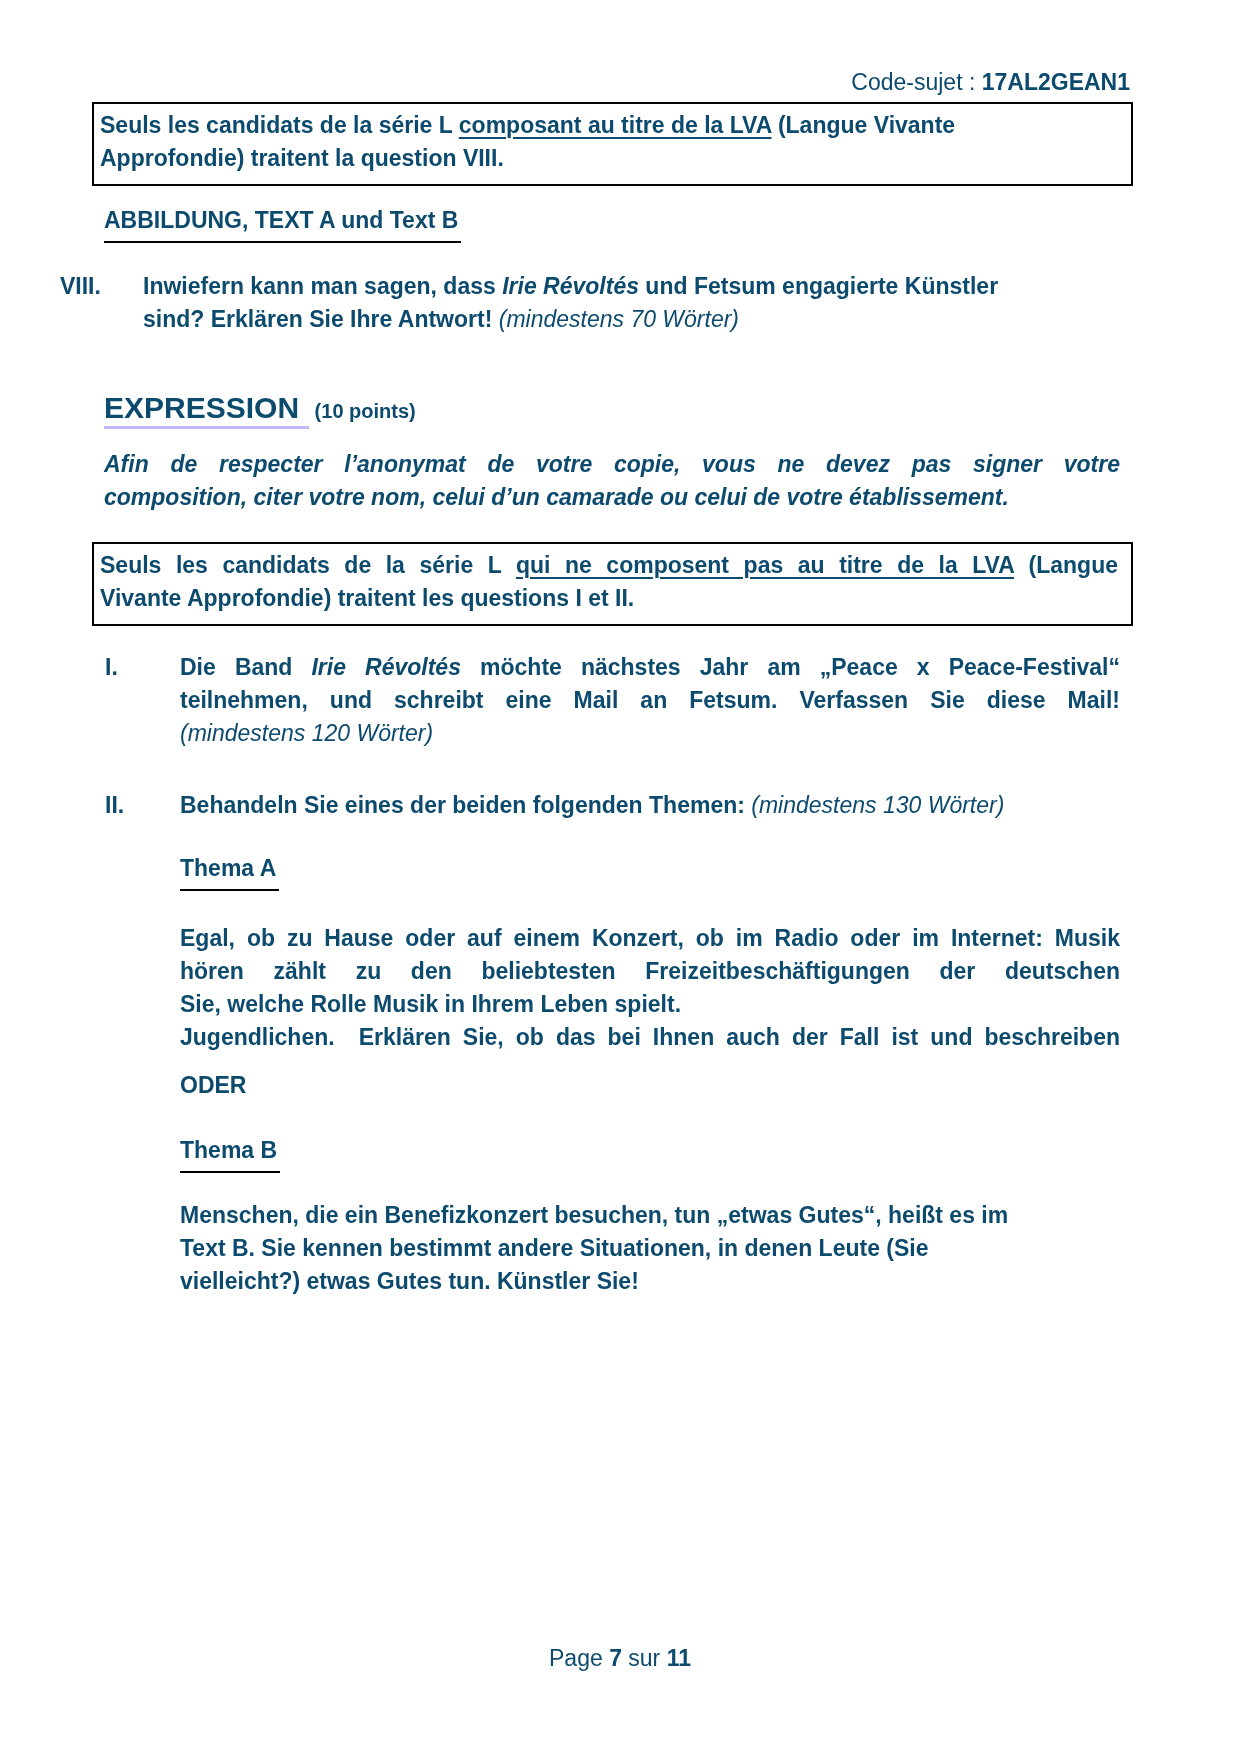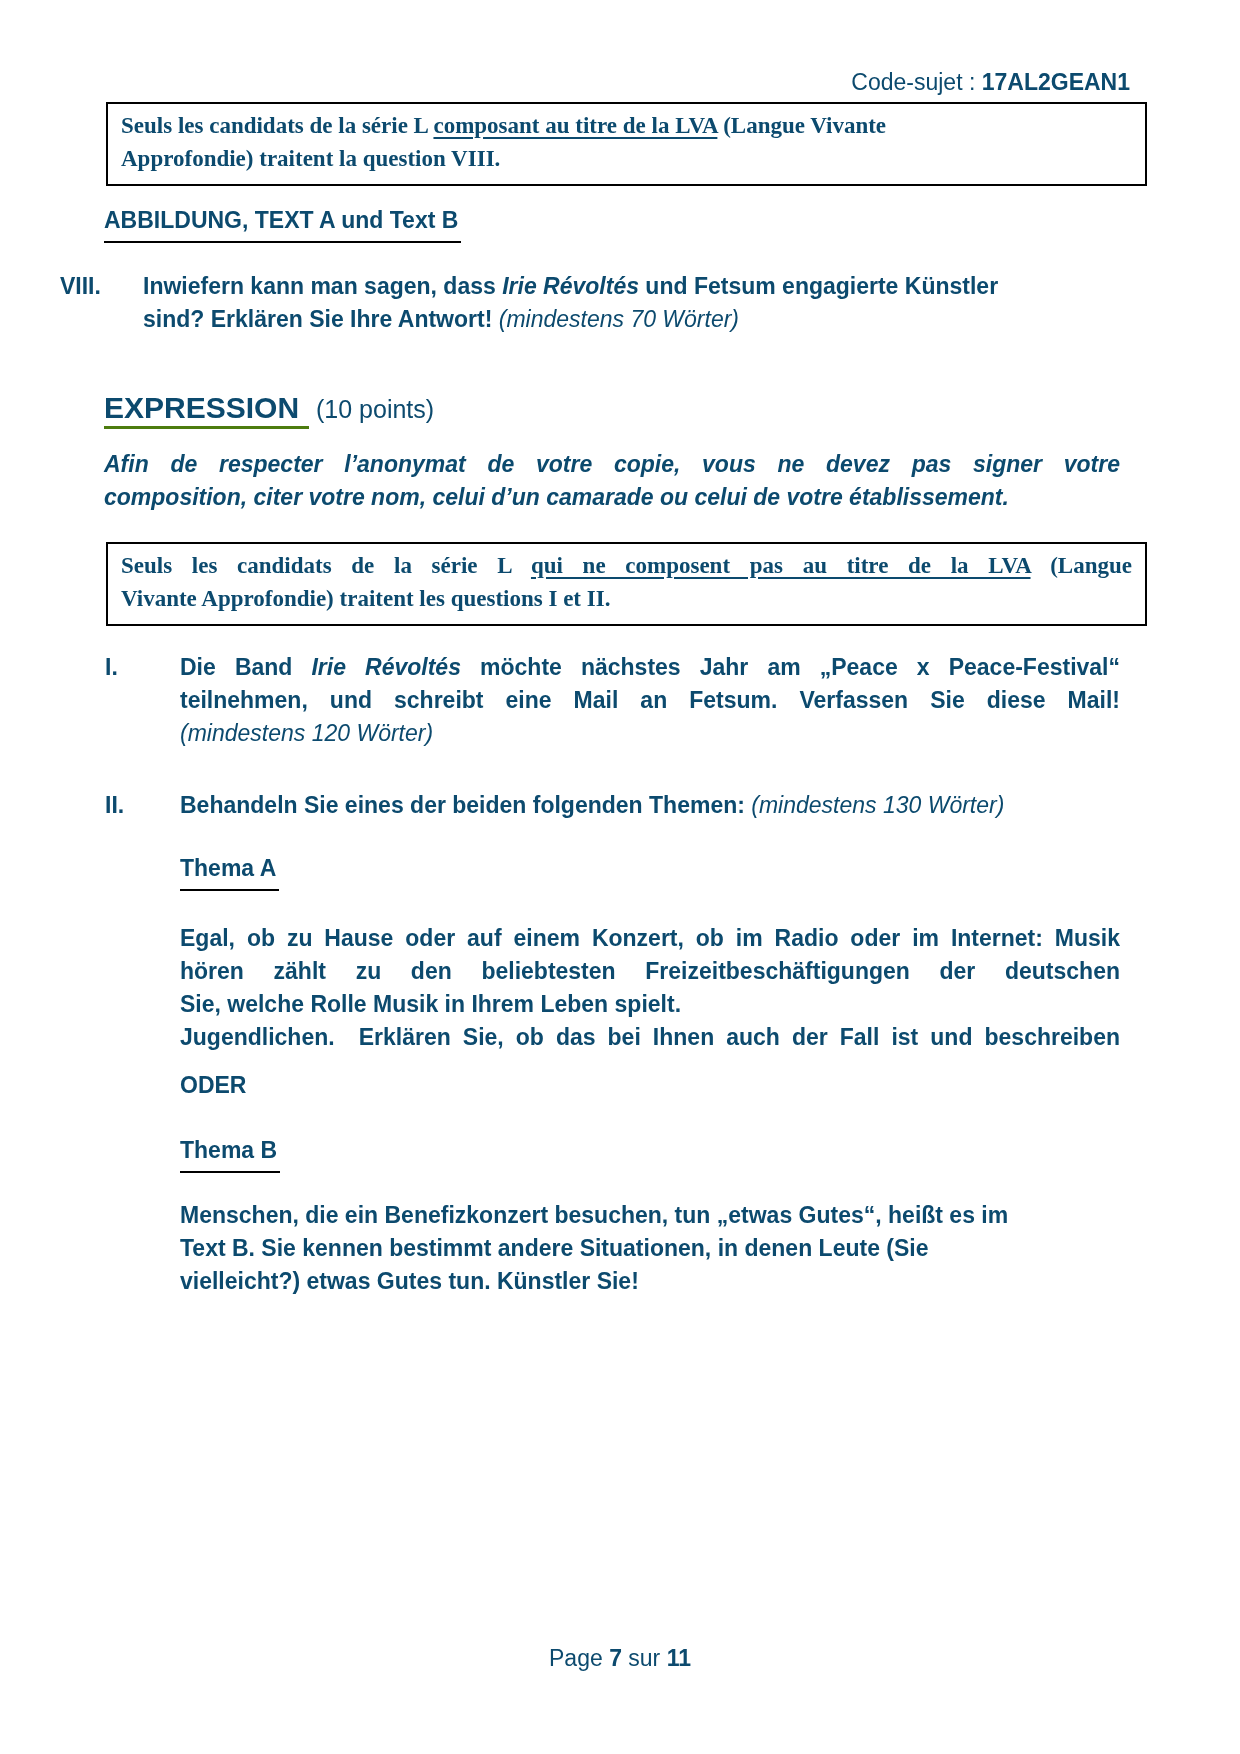--- a/index.html
+++ b/index.html
@@ -15,38 +15,37 @@
     overflow:hidden;
   }
   .abs{position:absolute;}
   .b{font-weight:700;}
   .r{font-weight:400;}
   .i{font-style:italic;}
   .u{text-decoration:underline;text-decoration-thickness:2px;text-underline-offset:4px;}
   .ln{height:33px;}
   .jl{text-align:justify;text-align-last:justify;}
   .note-box{
-    left:106px;width:1041px;
+    left:92px;width:1041px;
     border:2px solid #000;
     box-sizing:border-box;
-    padding:5px 13px 9px 13px;
+    padding:5px 13px 9px 6px;
     font-weight:700;
     background:#fff;
-    font-family:Liberation Serif, serif;
   }
   .hu{border-bottom:2px solid #000;padding-right:3px;padding-bottom:8px;}
   #header-code{top:66px;left:104px;width:1026px;text-align:right;font-weight:400;}
   #box1{top:102px;}
   #abbildung{top:204px;left:104px;font-weight:700;}
   #viii{top:270px;left:0;width:1240px;}
   #viii .num{position:absolute;left:60px;top:0;font-weight:700;}
   #viii .txt{margin-left:143px;width:977px;font-weight:700;}
   #expression{top:388px;left:104px;font-size:30px;line-height:40px;font-weight:700;}
-  #expression .expu{border-bottom:3px solid #4d7c0f;padding-right:10px;padding-bottom:2px;}
-  #expression .pts{font-size:25px;font-weight:400;text-align:right;}
+  #expression .expu{border-bottom:3px solid #c4b5fd;padding-right:10px;padding-bottom:2px;}
+  #expression .pts{font-size:20px;font-weight:700;text-align:right;}
   #afin{top:448px;left:104px;width:1016px;font-weight:700;font-style:italic;}
   #box2{top:542px;}
   #item-i{top:651px;left:0;width:1240px;}
   #item-ii{top:789px;left:0;width:996px;}
   .qnum{position:absolute;left:105px;top:0;font-weight:700;}
   .qtxt{margin-left:180px;width:940px;font-weight:700;}
   #thema-a-h{top:852px;left:180px;font-weight:700;}
   #egal{top:922px;left:180px;width:940px;font-weight:700;}
   #oder{top:1069px;left:180px;font-weight:700;}
   #thema-b-h{top:1134px;left:180px;font-weight:700;}

